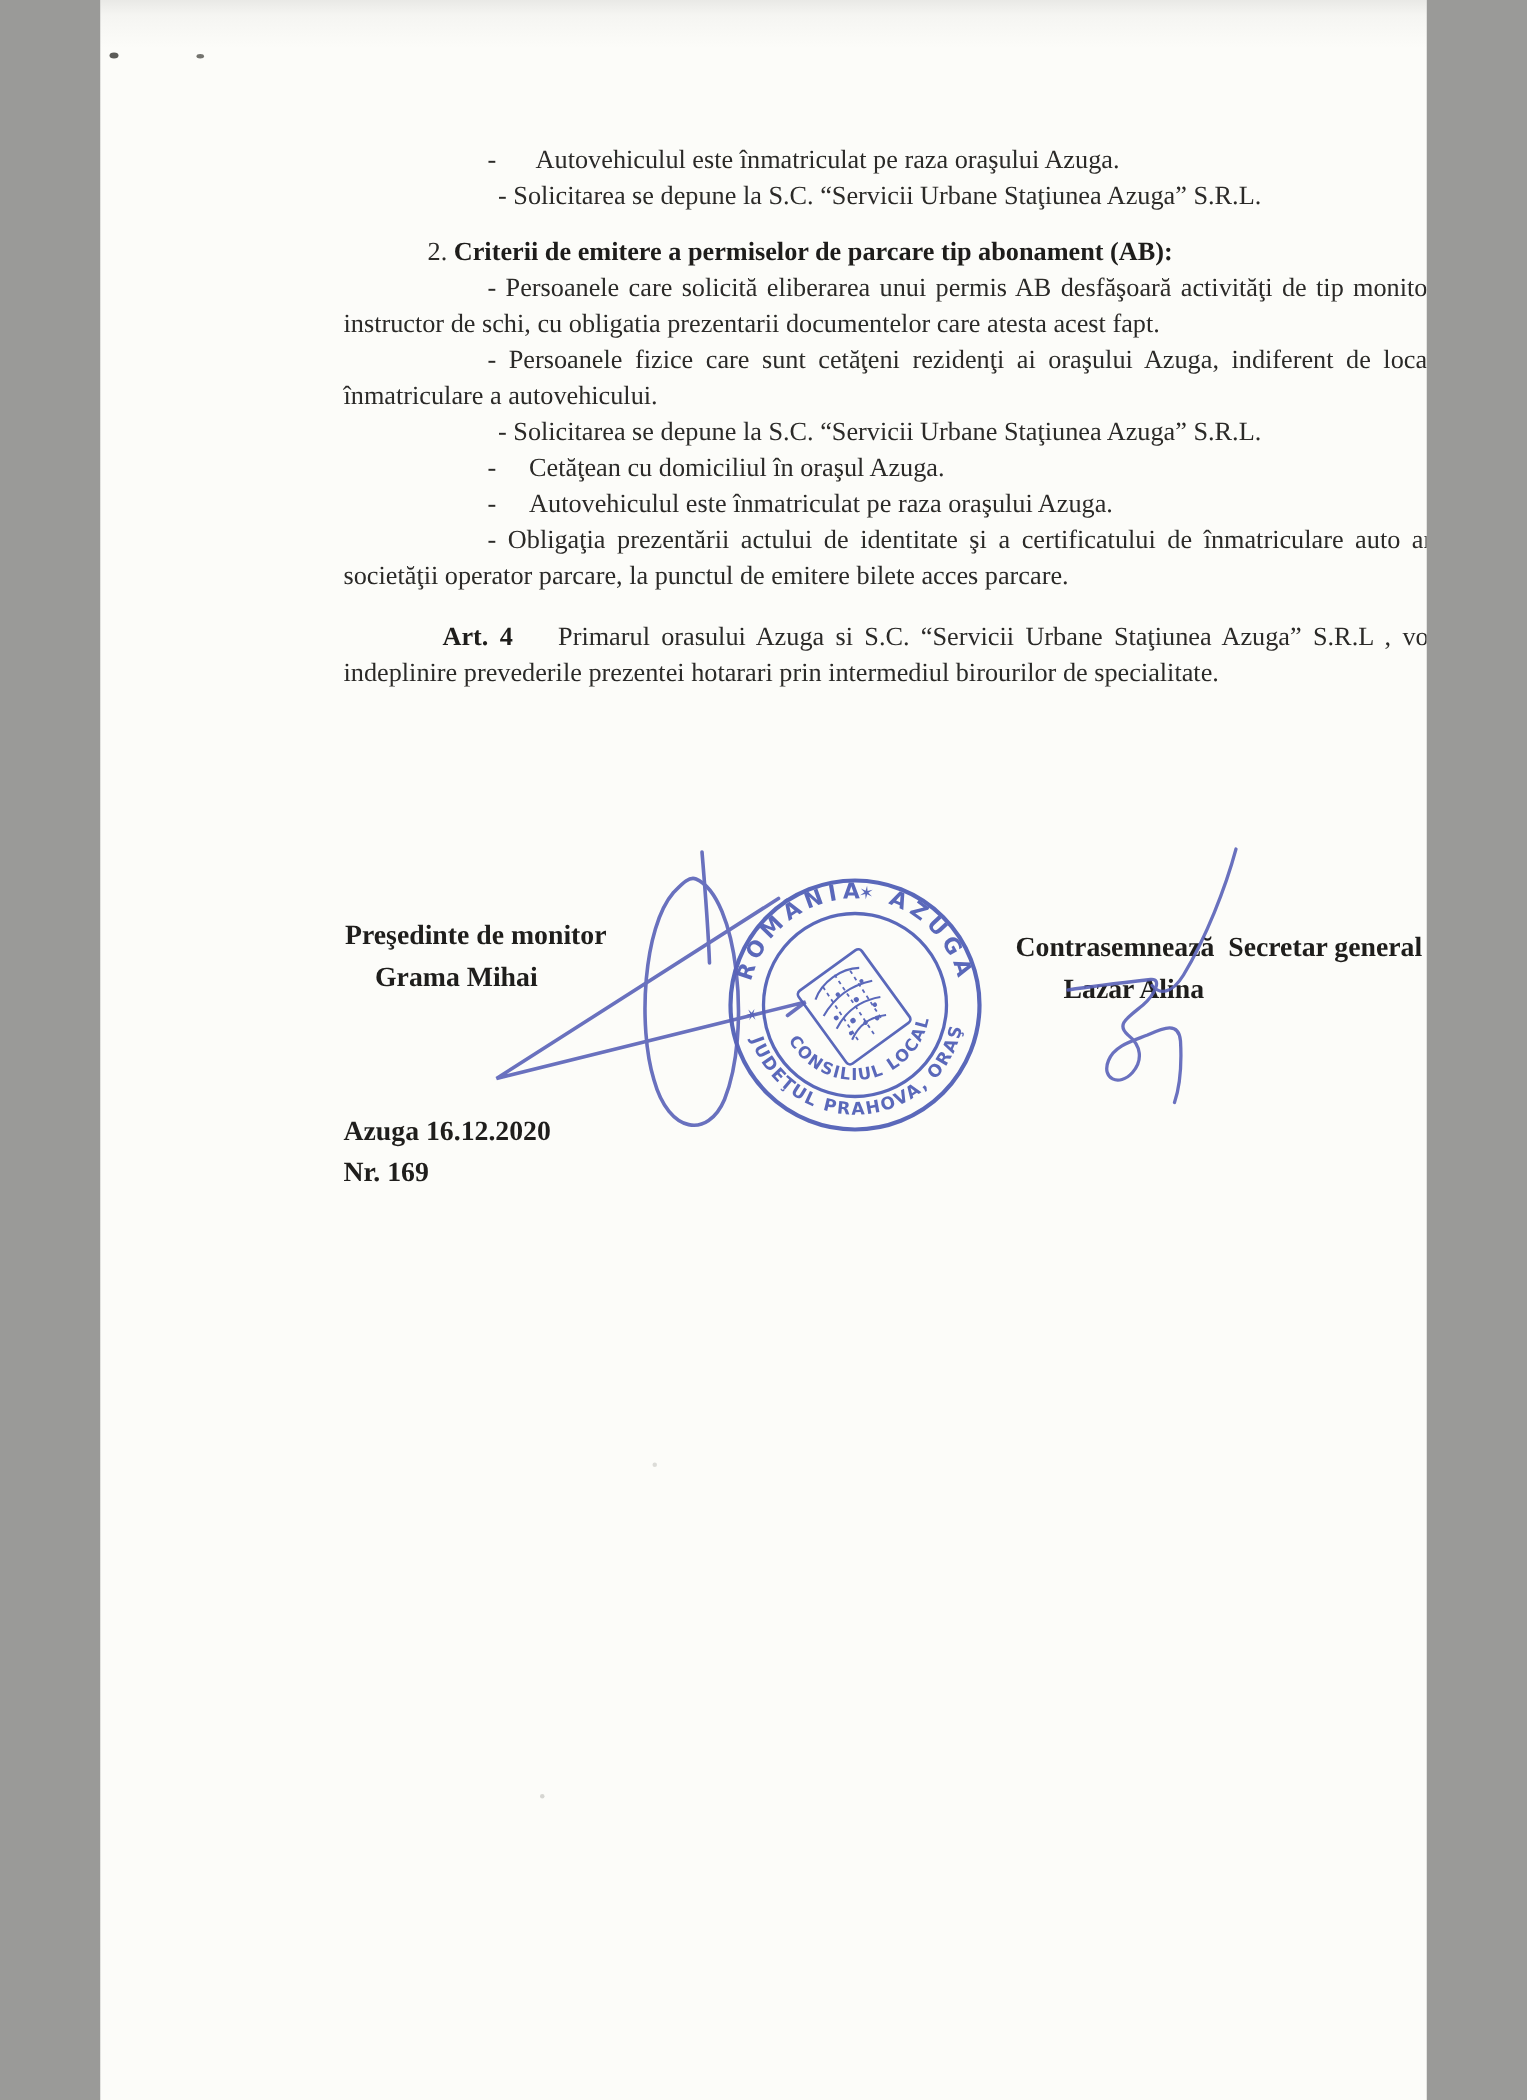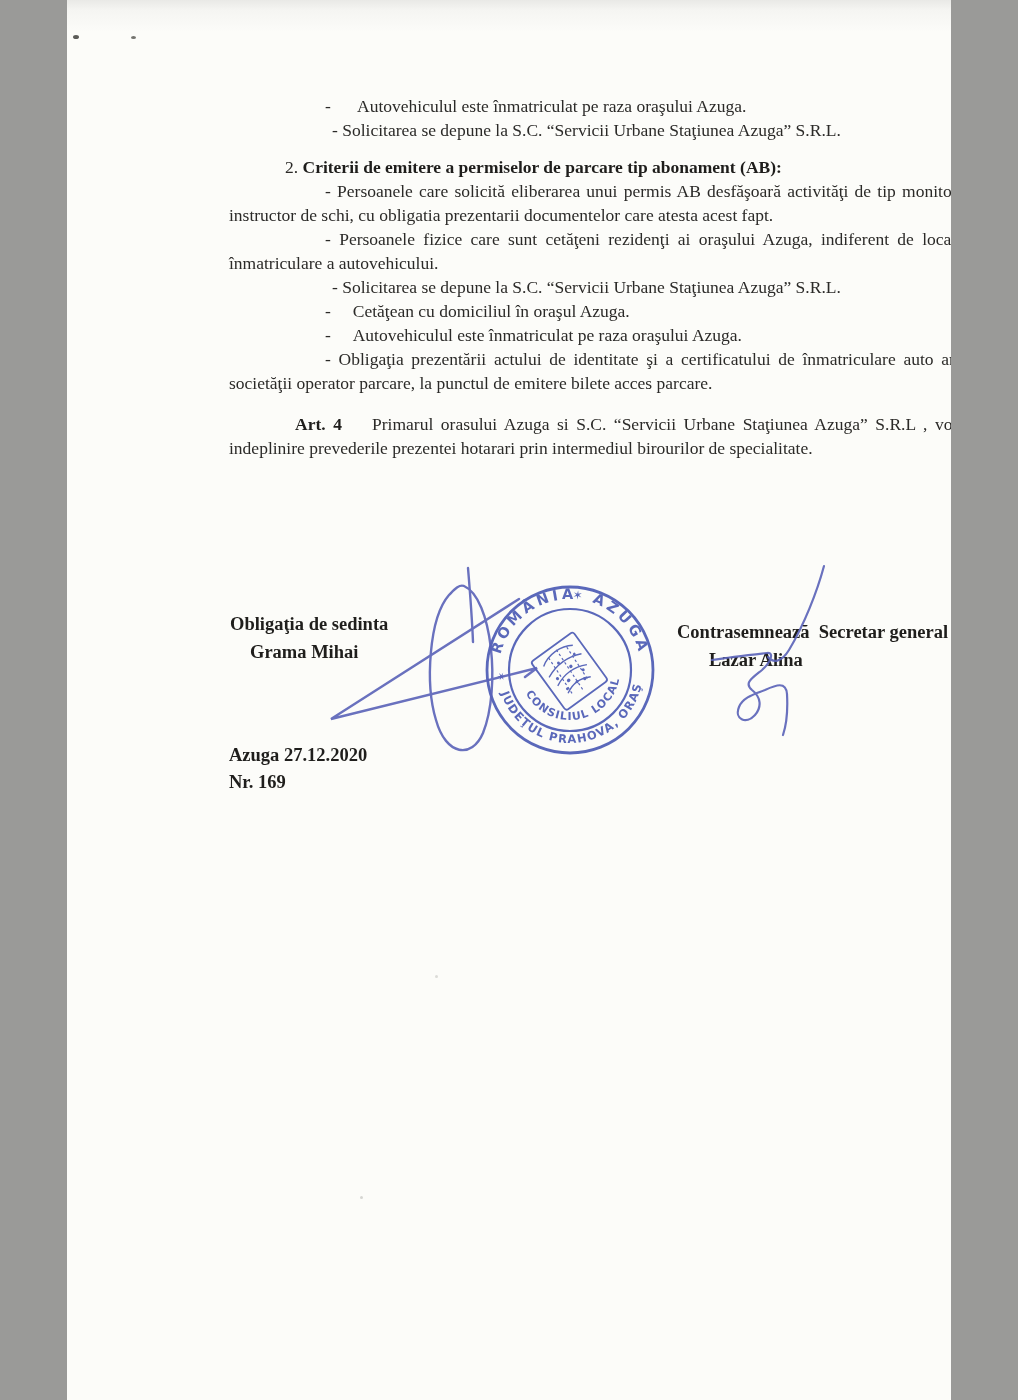--- a/index.html
+++ b/index.html
@@ -77,30 +77,30 @@
     <p class="ind103">- Solicitarea se depune la S.C. “Servicii Urbane Staţiunea Azuga” S.R.L.</p>
 
     <p class="ind96">-&nbsp;&nbsp;&nbsp;&nbsp;&nbsp;Cetăţean cu domiciliul în oraşul Azuga.</p>
     <p class="ind96">-&nbsp;&nbsp;&nbsp;&nbsp;&nbsp;Autovehiculul este înmatriculat pe raza oraşului Azuga.</p>
     <p class="ind96">- Obligaţia prezentării actului de identitate şi a certificatului de înmatriculare auto angajatului societăţii operator parcare, la punctul de emitere bilete acces parcare.</p>
 
     <p class="art ind66"><span class="lbl">Art. 4</span><span>&nbsp;&nbsp;&nbsp;&nbsp;Primarul orasului Azuga si S.C. “Servicii Urbane Staţiunea Azuga” S.R.L , vor duce la indeplinire prevederile prezentei hotarari prin intermediul birourilor de specialitate.</span></p>
   </main>
 
   <div class="sig sig-left">
-    <div>Obligaţia de sedinta</div>
+    <div>Preşedinte de monitor</div>
     <div class="name">Grama Mihai</div>
   </div>
   <div class="sig sig-right">
     <div>Contrasemnează&nbsp; Secretar general</div>
     <div class="name">Lazar Alina</div>
   </div>
 
   <div class="footer">
-    <div>Azuga 27.12.2020</div>
+    <div>Azuga 16.12.2020</div>
     <div>Nr. 169</div>
   </div>
 
   <svg class="stamp-box" viewBox="0 0 172 172">
     <g fill="none" stroke="#4d5cb5">
       <circle cx="86" cy="86" r="83" stroke-width="2.8"></circle>
       <circle cx="86" cy="86" r="61" stroke-width="2.2"></circle>
     </g>
     <defs>
       <path id="arcTop" d="M 15 86 A 71 71 0 0 1 157 86"></path>

